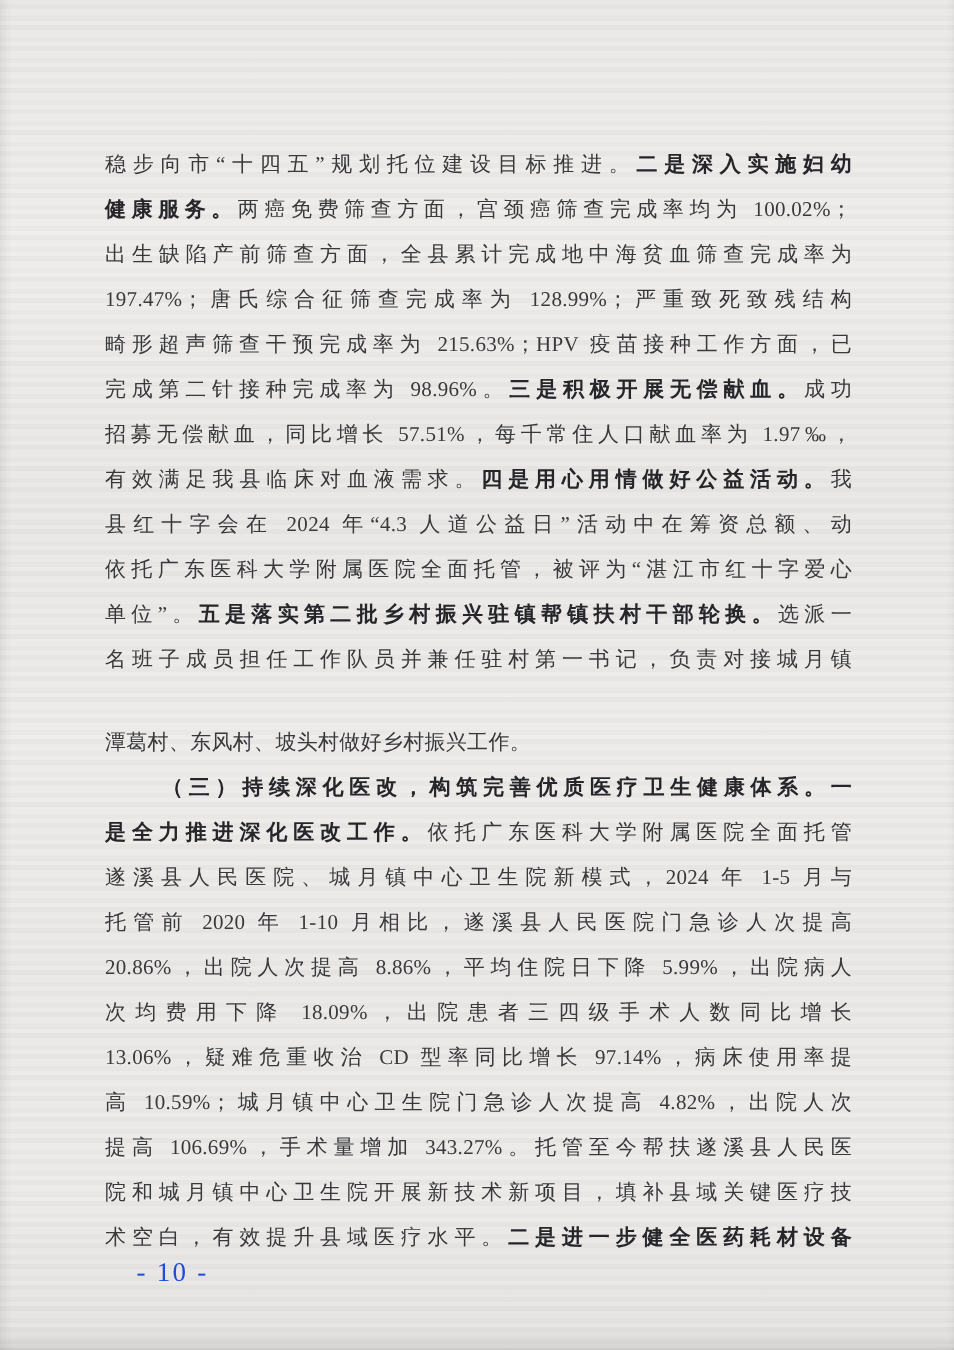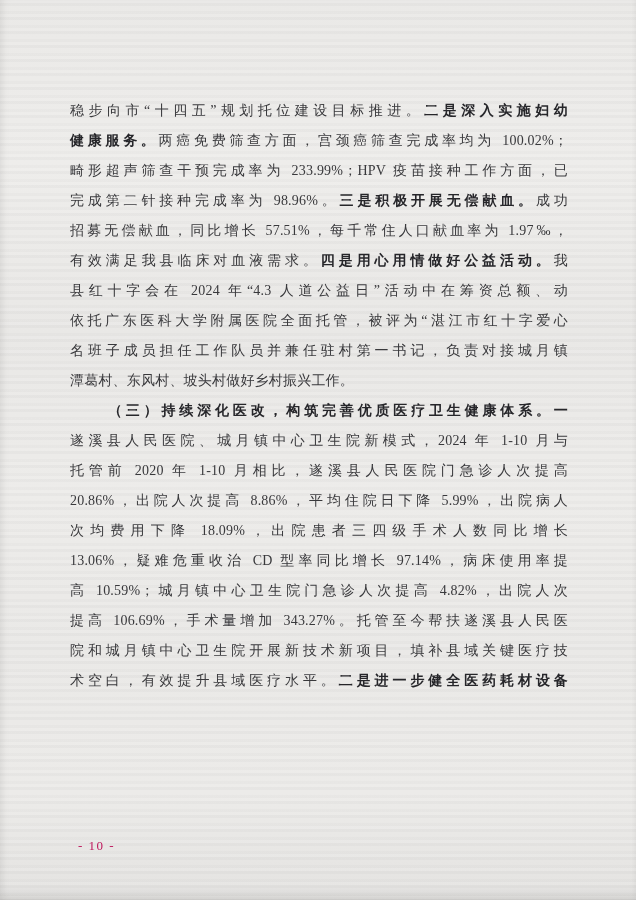--- a/index.html
+++ b/index.html
@@ -50,57 +50,62 @@
   .line {
     text-align: justify;
     text-align-last: justify;
     white-space: normal;
     height: 30px;
     overflow: visible;
   }
   .line.no-justify {
     text-align: left;
     text-align-last: left;
+    margin-top: 25px;
   }
   .line.indent {
     padding-left: 38px;
   }
   .seg { font-weight: 400; }
   .seg.bold {
     font-weight: 700;
     color: #26262a;
   }
 
   .page-number {
     position: absolute;
-    left: 78px;
+    left: 91px;
     top: 838px;
-    font-size: 13px;
+    font-size: 18px;
     letter-spacing: 1.5px;
-    color: #be185d;
+    color: #1d4ed8;
   }
 </style>
 </head>
 <body>
 
 <div class="scan-texture"></div>
 
 <div class="text-block" id="text-block">
     <div class="line"><span class="seg">稳步向市“十四五”规划托位建设目标推进。</span><span class="seg bold">二是深入实施妇幼</span></div>
     <div class="line"><span class="seg bold">健康服务。</span><span class="seg">两癌免费筛查方面，宫颈癌筛查完成率均为 100.02%；</span></div>
-    <div class="line"><span class="seg">畸形超声筛查干预完成率为 233.99%；HPV 疫苗接种工作方面，已</span></div>
+    <div class="line"><span class="seg">出生缺陷产前筛查方面，全县累计完成地中海贫血筛查完成率为</span></div>
+    <div class="line"><span class="seg">197.47%；唐氏综合征筛查完成率为 128.99%；严重致死致残结构</span></div>
+    <div class="line"><span class="seg">畸形超声筛查干预完成率为 215.63%；HPV 疫苗接种工作方面，已</span></div>
     <div class="line"><span class="seg">完成第二针接种完成率为 98.96%。</span><span class="seg bold">三是积极开展无偿献血。</span><span class="seg">成功</span></div>
     <div class="line"><span class="seg">招募无偿献血，同比增长 57.51%，每千常住人口献血率为 1.97‰，</span></div>
     <div class="line"><span class="seg">有效满足我县临床对血液需求。</span><span class="seg bold">四是用心用情做好公益活动。</span><span class="seg">我</span></div>
     <div class="line"><span class="seg">县红十字会在 2024 年“4.3 人道公益日”活动中在筹资总额、动</span></div>
     <div class="line"><span class="seg">依托广东医科大学附属医院全面托管，被评为“湛江市红十字爱心</span></div>
+    <div class="line"><span class="seg">单位”。</span><span class="seg bold">五是落实第二批乡村振兴驻镇帮镇扶村干部轮换。</span><span class="seg">选派一</span></div>
     <div class="line"><span class="seg">名班子成员担任工作队员并兼任驻村第一书记，负责对接城月镇</span></div>
     <div class="line no-justify"><span class="seg">潭葛村、东风村、坡头村做好乡村振兴工作。</span></div>
     <div class="line indent"><span class="seg bold">（三）持续深化医改，构筑完善优质医疗卫生健康体系。一</span></div>
-    <div class="line"><span class="seg">遂溪县人民医院、城月镇中心卫生院新模式，2024 年 1-10 月与</span></div>
+    <div class="line"><span class="seg bold">是全力推进深化医改工作。</span><span class="seg">依托广东医科大学附属医院全面托管</span></div>
+    <div class="line"><span class="seg">遂溪县人民医院、城月镇中心卫生院新模式，2024 年 1-5 月与</span></div>
     <div class="line"><span class="seg">托管前 2020 年 1-10 月相比，遂溪县人民医院门急诊人次提高</span></div>
     <div class="line"><span class="seg">20.86%，出院人次提高 8.86%，平均住院日下降 5.99%，出院病人</span></div>
     <div class="line"><span class="seg">次均费用下降 18.09%，出院患者三四级手术人数同比增长</span></div>
     <div class="line"><span class="seg">13.06%，疑难危重收治 CD 型率同比增长 97.14%，病床使用率提</span></div>
     <div class="line"><span class="seg">高 10.59%；城月镇中心卫生院门急诊人次提高 4.82%，出院人次</span></div>
     <div class="line"><span class="seg">提高 106.69%，手术量增加 343.27%。托管至今帮扶遂溪县人民医</span></div>
     <div class="line"><span class="seg">院和城月镇中心卫生院开展新技术新项目，填补县域关键医疗技</span></div>
     <div class="line"><span class="seg">术空白，有效提升县域医疗水平。</span><span class="seg bold">二是进一步健全医药耗材设备</span></div>
   </div>
 

